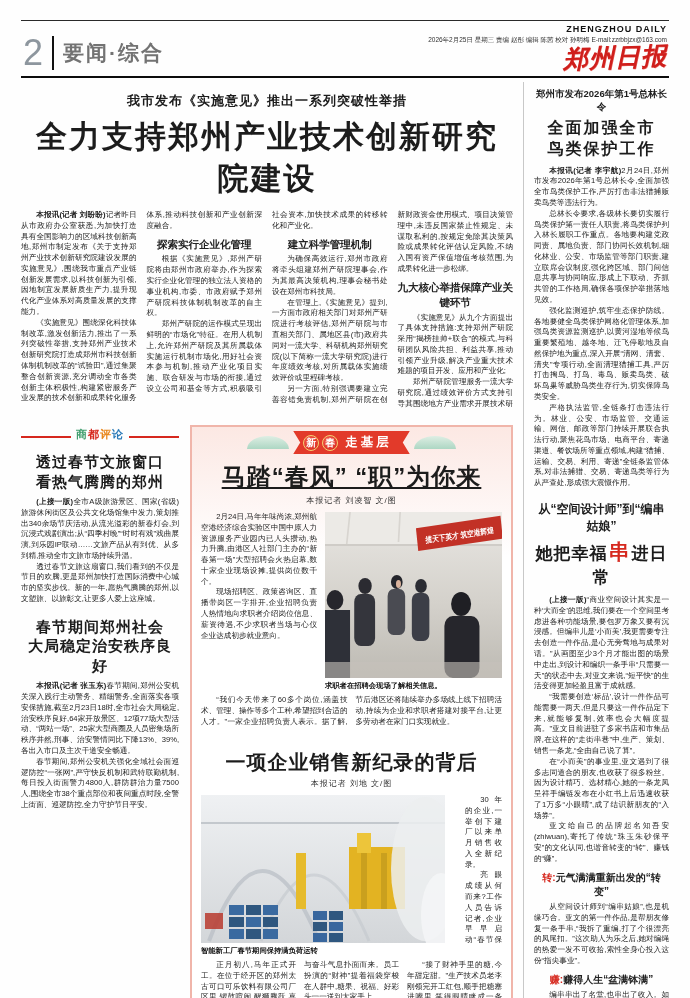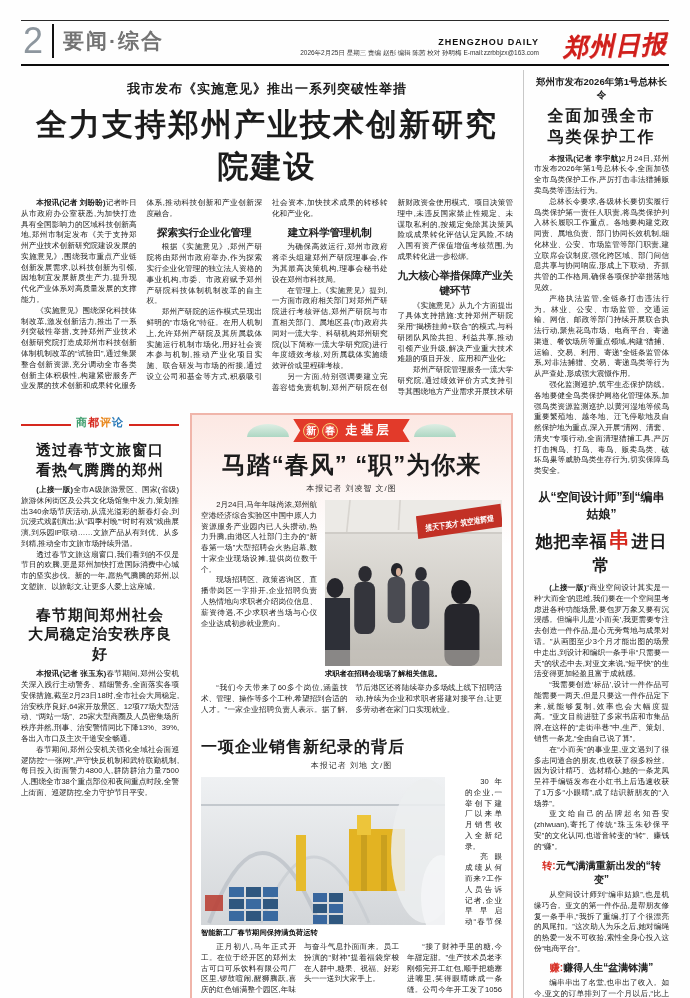--- a/index.html
+++ b/index.html
@@ -12,21 +12,21 @@
   
   .header {
     margin-top:20px; border-top:1px solid #2a2a2a; border-bottom:2px solid #0c0c0c;
     display:flex; justify-content:space-between; align-items:flex-end;
     padding:3px 2px 6px;
   }
   .hleft { display:flex; align-items:center; gap:9px; }
   .pagenum { font-size:36px; line-height:0.9; color:#8d969e; font-weight:400; }
   .vbar { width:2px; height:34px; background:#111; }
   .section { font-size:21px; font-weight:800; letter-spacing:2px; color:#737373; }
-  .hright { display:flex; align-items:flex-end; gap:24px; }
+  .hright { display:flex; align-items:flex-end; gap:0;flex-direction:column; }
   .hmeta { text-align:right; }
   .daily-en { font-size:9px; font-weight:800; letter-spacing:1px; color:#111; }
   .dateline { font-size:6.5px; color:#333; margin-top:2px; white-space:nowrap; }
   .masthead { font-size:25px; font-weight:900; color:#cf1f1c; font-style:italic;
     letter-spacing:1px; transform:rotate(-2deg); line-height:1; text-shadow:0.5px 0.5px 0 #e8655f; }
   
   .content { display:flex; margin-top:4px; }
   .main-left { flex:1; min-width:0; }
   .right-rail { width:146px; flex:none; border-left:1px solid #c8c8c8; margin-left:10px; padding-left:10px; }
   
@@ -57,31 +57,31 @@
   }
   .badge { display:flex; justify-content:center; align-items:center; gap:4px; margin-top:-2px; }
   .mountain { width:42px; height:13px; background:linear-gradient(180deg,#d9efe4,#9fd3bd);
     border-radius:50% 50% 8% 8% / 100% 100% 0 0; opacity:.85; }
   .ribbon { display:inline-flex; align-items:center; background:#e23a2a; color:#fff;
     padding:3px 18px 3px 10px; clip-path:polygon(0 0,100% 0,calc(100% - 7px) 50%,100% 100%,0 100%,7px 50%); }
   .lantern { width:16px; height:16px; border-radius:50%; background:radial-gradient(circle at 35% 30%,#f4574a,#d6281e);
     border:1px solid #f4d172; color:#fff; font-size:10px; font-weight:800;
     display:flex; align-items:center; justify-content:center; margin-right:3px; }
   .ribbon-label { font-size:12.5px; font-weight:800; letter-spacing:3px; margin-left:4px; }
-  .f-headline { text-align:center; font-size:24px; font-weight:800; letter-spacing:1px; margin:7px 0 2px; }
+  .f-headline { text-align:center; font-size:24px; font-weight:800; letter-spacing:1px; margin:7px 0 2px;text-decoration:underline; }
   .byline { text-align:center; font-size:8px; color:#333; margin-bottom:6px; letter-spacing:1px; }
   .f-row1 { display:flex; gap:8px; }
   .f-colA { width:116px; flex:none; font-size:7.6px; line-height:1.42; text-align:justify; color:#222;
     height:172px; overflow:hidden; }
   .photo-wrap { flex:1; min-width:0; }
   .photo-wrap svg { display:block; width:100%; height:166px; }
   .caption { font-size:7.3px; font-weight:700; text-align:left; margin:3px 0 4px; color:#111; }
   .cols2 { column-count:2; column-gap:8px; height:46px; overflow:hidden;
     font-size:7.6px; line-height:1.42; text-align:justify; color:#222; }
-  .f-headline2 { text-align:left; font-size:16px; font-weight:800; letter-spacing:1px; margin:8px 0 2px; }
+  .f-headline2 { text-align:center; font-size:20px; font-weight:800; letter-spacing:1px; margin:8px 0 2px; }
   .f-row2 { display:flex; gap:20px; }
   .photo2-wrap { width:244px; flex:none; }
   .photo2-wrap svg { display:block; width:100%; height:148px; }
   .f-colB { flex:1; min-width:0; font-size:7.6px; line-height:1.42; text-align:justify; color:#222;
     height:148px; overflow:hidden; }
   .cols3 { column-count:3; column-gap:8px; height:58px; overflow:hidden;
     font-size:7.6px; line-height:1.42; text-align:justify; color:#222; }
   
   .r-kicker { text-align:center; font-size:9.5px; font-weight:600; margin-top:6px; }
   .r-headline { text-align:center; font-size:16px; font-weight:800; line-height:1.3; letter-spacing:2px; margin-top:4px; }
@@ -299,39 +299,39 @@
 
       <div>
         <div class="r-kicker">郑州市发布2026年第1号总林长令</div>
         <div class="r-headline">
           <div>全面加强全市</div>
           <div>鸟类保护工作</div>
         </div>
         <div class="r-body">
           <p class="bp"><b>本报讯(记者 李宇航)</b><span>2月24日,郑州市发布2026年第1号总林长令,全面加强全市鸟类保护工作,严厉打击非法猎捕贩卖鸟类等违法行为。</span></p>
           <p class="bp">总林长令要求,各级林长要切实履行鸟类保护第一责任人职责,将鸟类保护列入林长履职工作重点。各地要构建党政同责、属地负责、部门协同长效机制,细化林业、公安、市场监管等部门职责,建立联席会议制度,强化跨区域、部门间信息共享与协同响应,形成上下联动、齐抓共管的工作格局,确保各项保护举措落地见效。</p>
+          <p class="bp">强化监测巡护,筑牢生态保护防线。各地要健全鸟类保护网格化管理体系,加强鸟类资源监测巡护,以黄河湿地等候鸟重要繁殖地、越冬地、迁飞停歇地及自然保护地为重点,深入开展“清网、清套、清夹”专项行动,全面清理猎捕工具,严厉打击掏鸟、打鸟、毒鸟、贩卖鸟类、破坏鸟巢等威胁鸟类生存行为,切实保障鸟类安全。</p>
           <p class="bp">严格执法监管,全链条打击违法行为。林业、公安、市场监管、交通运输、网信、邮政等部门持续开展联合执法行动,聚焦花鸟市场、电商平台、寄递渠道、餐饮场所等重点领域,构建“猎捕、运输、交易、利用、寄递”全链条监管体系,对非法捕猎、交易、寄递鸟类等行为从严查处,形成强大震慑作用。</p>
-          <p class="bp">强化监测巡护,筑牢生态保护防线。各地要健全鸟类保护网格化管理体系,加强鸟类资源监测巡护,以黄河湿地等候鸟重要繁殖地、越冬地、迁飞停歇地及自然保护地为重点,深入开展“清网、清套、清夹”专项行动,全面清理猎捕工具,严厉打击掏鸟、打鸟、毒鸟、贩卖鸟类、破坏鸟巢等威胁鸟类生存行为,切实保障鸟类安全。</p>
         </div>
       </div>
 
       <div>
         <div class="serial-kicker">从“空间设计师”到“编串姑娘”</div>
         <div class="serial-headline">
           <span>她把幸福</span><span class="red-char">串</span><span>进日常</span>
         </div>
         <div class="r-body">
           <p class="bp"><b>(上接一版)</b><span>“商业空间设计其实是一种‘大而全’的思维,我们要在一个空间里考虑进各种功能场景,要包罗万象又要有沉浸感。但编串儿是‘小而美’,我更需要专注去创造一件作品,是心无旁骛地与成果对话。”从画图至少3个月才能出图的场景中走出,到设计和编织一条手串“只需要一天”的状态中去,对亚文来说,“短平快”的生活变得更加轻盈且富于成就感。</span></p>
           <p class="bp">“我需要创造‘标品’,设计一件作品可能需要一两天,但是只要这一件作品定下来,就能够复制,效率也会大幅度提高。”亚文目前进驻了多家书店和市集品牌,在这样的“走街串巷”中,生产、策划、销售一条龙,“全由自己说了算”。</p>
           <p class="bp">在“小而美”的事业里,亚文遇到了很多志同道合的朋友,也收获了很多粉丝。因为设计精巧、选材精心,她的一条龙凤呈祥手编链发布在小红书上后迅速收获了1万多“小眼睛”,成了结识新朋友的“入场券”。</p>
           <p class="bp">亚文给自己的品牌起名知吾安(zhiwuan),寄托了传统“珠玉朱砂保平安”的文化认同,也谐音转变的“转”、赚钱的“赚”。</p>
           <div class="red-sub">
             <span class="tag">转:</span><span>元气满满重新出发的“转变”</span>
           </div>
-          <p class="bp">从空间设计师到“编串姑娘”,也是机缘巧合。亚文的第一件作品,是帮朋友修复一条手串,“我拆了重编,打了个很漂亮的凤尾扣。”这次助人为乐之后,她对编绳的热爱一发不可收拾,索性全身心投入这份“电商平台”。</p>
+          <p class="bp">从空间设计师到“编串姑娘”,也是机缘巧合。亚文的第一件作品,是帮朋友修复一条手串,“我拆了重编,打了个很漂亮的凤尾扣。”这次助人为乐之后,她对编绳的热爱一发不可收拾,索性全身心投入这份“指尖事业”。</p>
           <div class="red-sub">
             <span class="tag">赚:</span><span>赚得人生“盆满钵满”</span>
           </div>
           <p class="bp">编串串出了名堂,也串出了收入。如今,亚文的订单排到了一个月以后,“比上班时更忙,但每一分钟都是为自己而活。”她笑着说,新的一年,要继续把幸福串进日常,把日子过得“盆满钵满”。</p>
         </div>
       </div>
 
     </div>
   </div>
 </div>

